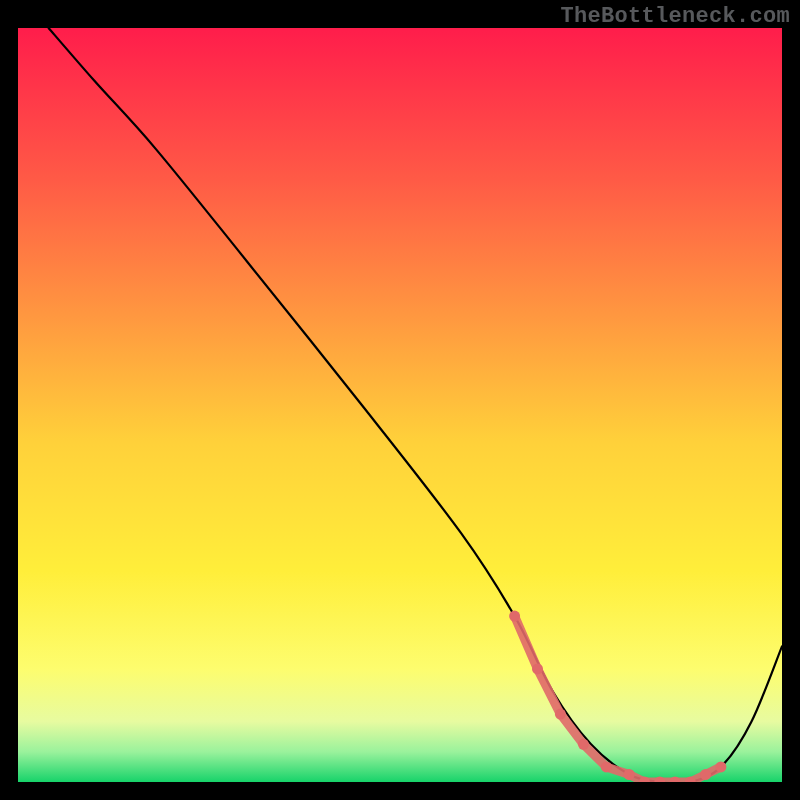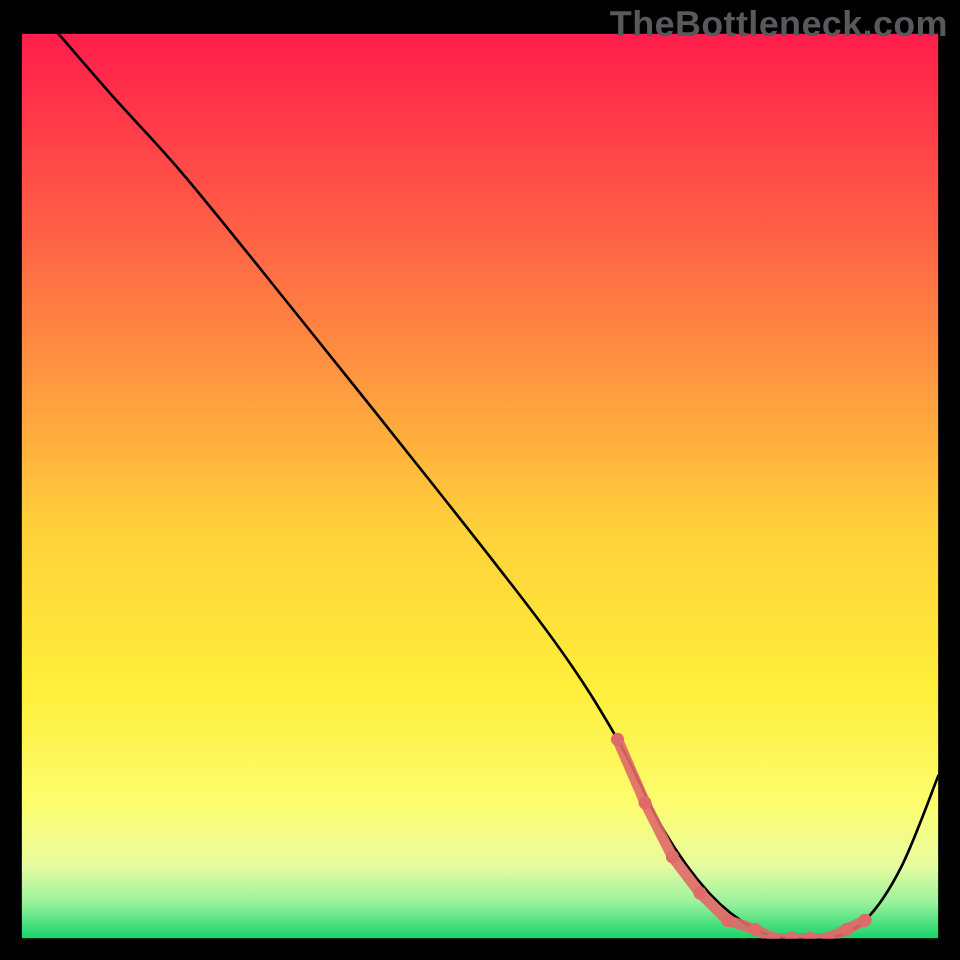--- a/index.html
+++ b/index.html
@@ -15,24 +15,25 @@
     position: relative;
     width: 800px;
     height: 800px;
     background: #000;
   }
   .watermark {
     position: absolute;
     top: 4px;
     right: 10px;
     color: #57595c;
-    font-size: 30px;
+    font-size: 22px;
     font-weight: 600;
     letter-spacing: 0.3px;
     z-index: 30;
+    font-family: Liberation Mono, monospace;
   }
   .plot-outer {
     position: absolute;
     left: 18px;
     top: 28px;
     width: 764px;
     height: 754px;
     background: #000;
   }
   .plot-area {

